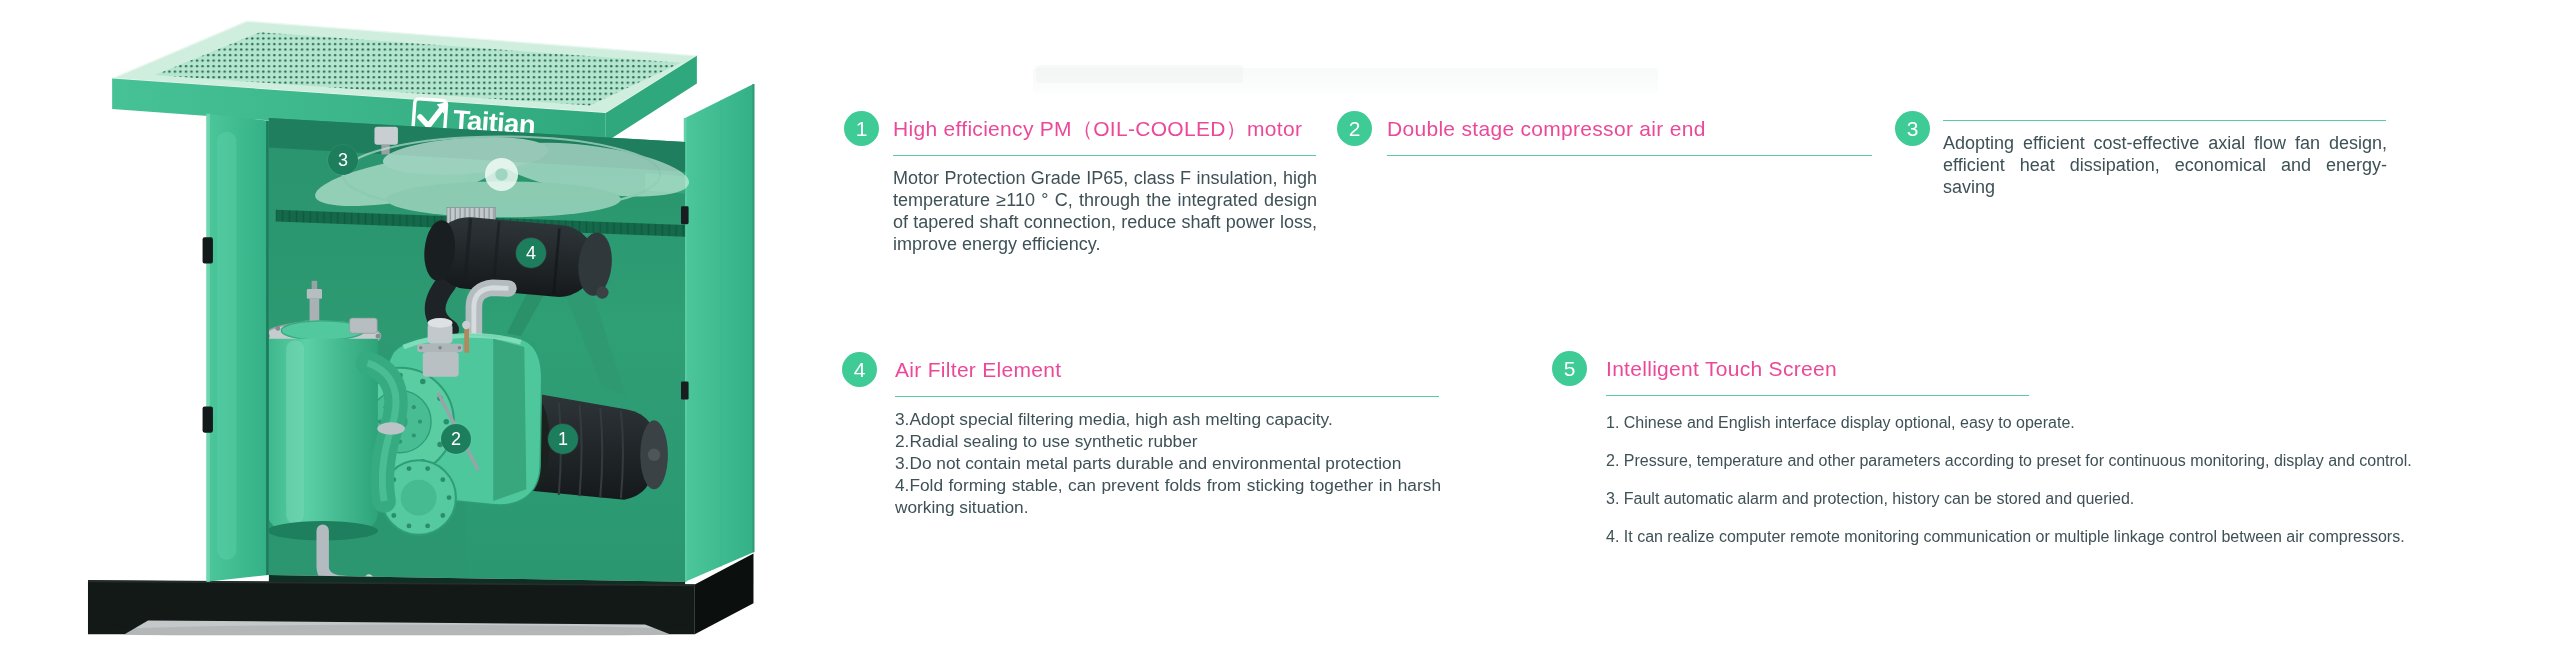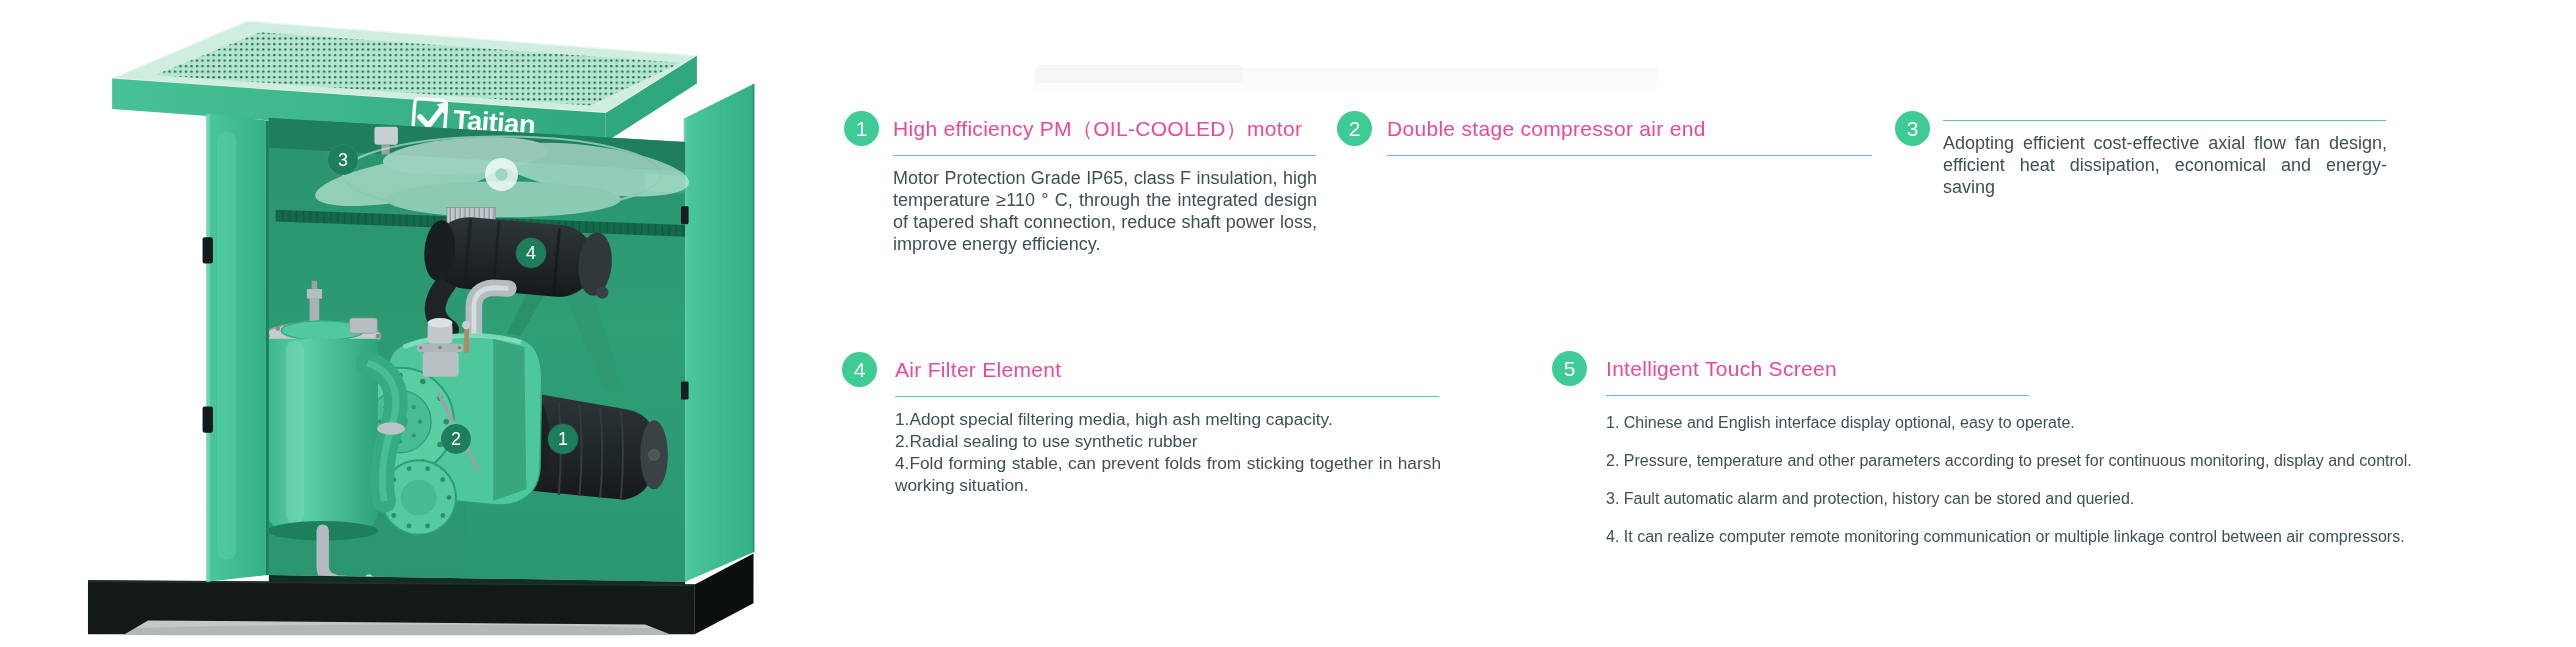--- a/index.html
+++ b/index.html
@@ -296,22 +296,23 @@
     <div class="fnum" style="left:-48px;">3</div>
     <div class="fdivider" style="width:443px;"></div>
     <p class="fbody">Adopting efficient cost-effective axial flow fan design, efficient heat dissipation, economical and energy-saving</p>
   </div>
 
   <div class="feature" style="left:895px;top:352px;width:546px;">
     <div class="fnum" style="left:-53px;">4</div>
     <div class="ftitle">Air Filter Element</div>
     <div class="fdivider" style="width:544px;"></div>
     <div class="flist size25">
-      <div class="fline">1.Adopt special filtering media, high ash melting capacity.</div>
+      <div class="fline">3.Adopt special filtering media, high ash melting capacity.</div>
       <div class="fline">2.Radial sealing to use synthetic rubber</div>
+      <div class="fline">3.Do not contain metal parts durable and environmental protection</div>
       <div class="fline">4.Fold forming stable, can prevent  folds from sticking together in harsh working situation.</div>
     </div>
   </div>
 
   <div class="feature" style="left:1606px;top:351px;width:860px;">
     <div class="fnum" style="left:-54px;">5</div>
     <div class="ftitle">Intelligent Touch Screen</div>
     <div class="fdivider" style="width:423px;"></div>
     <div class="flist size23">
       <div class="fline">1. Chinese and English interface display optional, easy to operate.</div>

